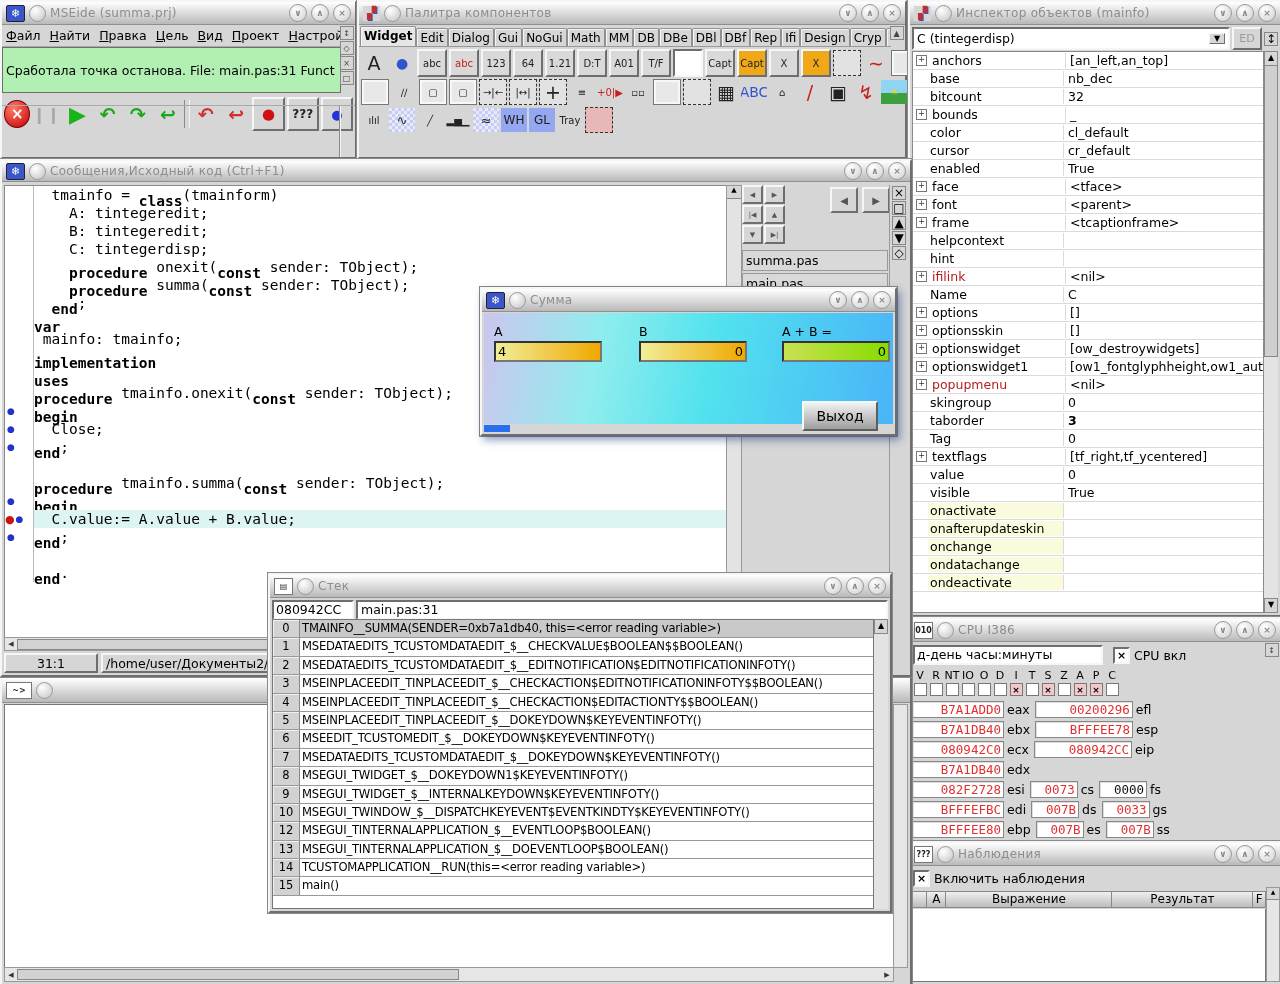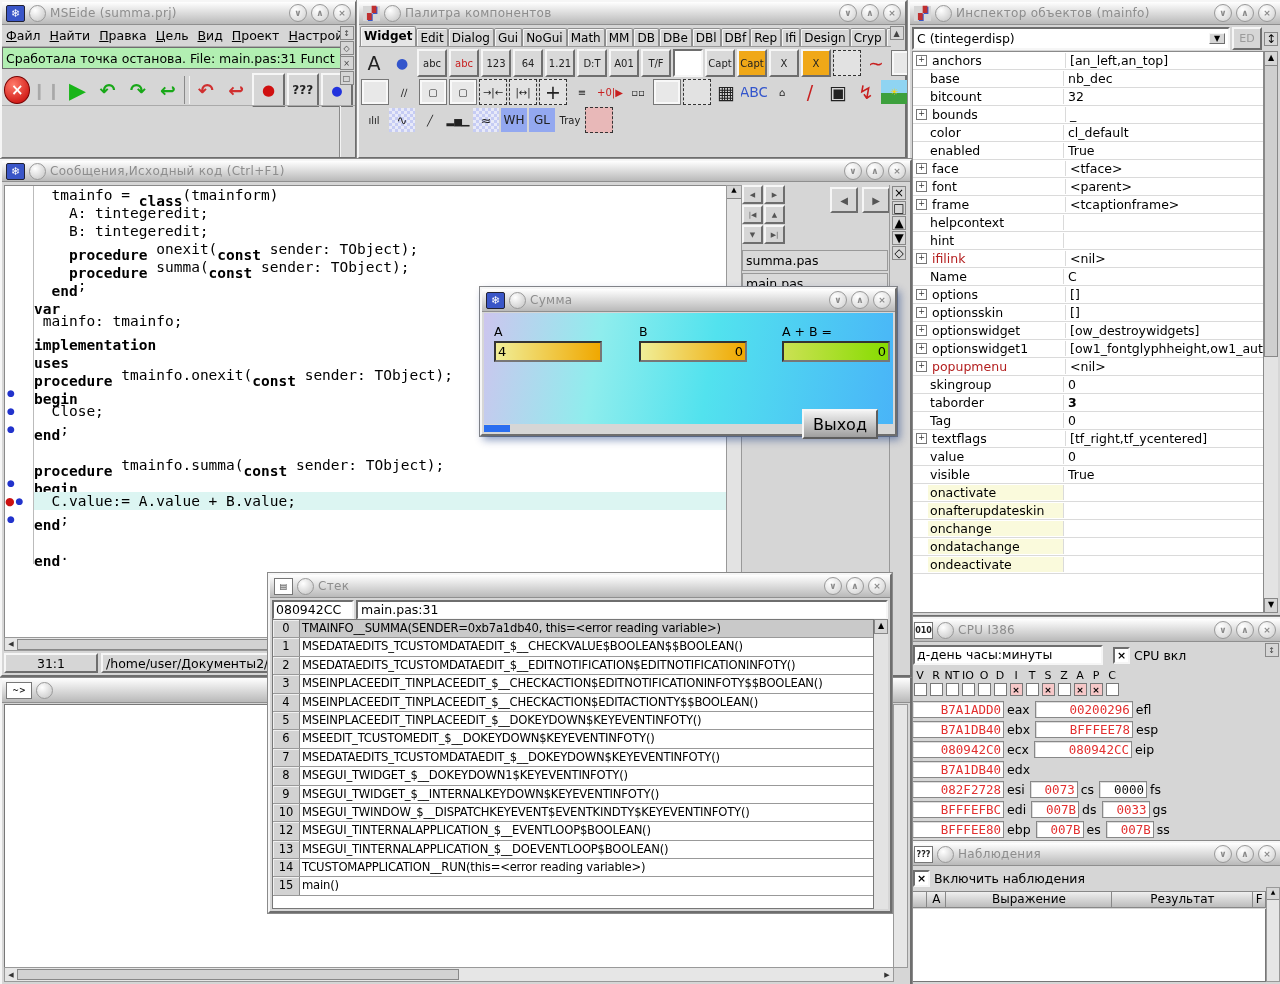--- a/index.html
+++ b/index.html
@@ -26,21 +26,21 @@
   .raised{border:2px solid;border-color:#f6f6f6 #6e6e6e #6e6e6e #f6f6f6;background:#d6d6d6;}
   .sunken{border:2px solid;border-color:#6e6e6e #f6f6f6 #f6f6f6 #6e6e6e;background:#fff;}
   .cb{width:13px;height:13px;background:#fff;border:2px solid;display:inline-flex;flex:none;
       border-color:#6e6e6e #f6f6f6 #f6f6f6 #6e6e6e;align-items:center;justify-content:center;
       font-size:11px;font-weight:bold;line-height:1;}
   
   #menu-row{height:21px;display:flex;align-items:center;padding:0 4px;gap:9px;
             border-bottom:1px solid #aaa;overflow:hidden;margin-right:14px;}
   .menu-item{font-size:12.5px;white-space:nowrap;}
   #green-bar{height:20px;background:#b2efb2;border:1px solid #6e6e6e;margin-right:14px;
-             display:flex;align-items:center;padding:0 3px;font-size:12.5px;white-space:nowrap;overflow:hidden;}
+             display:flex;align-items:center;padding:12px 3px;font-size:12.5px;white-space:nowrap;overflow:hidden;}
   #toolbar{height:38px;display:flex;align-items:center;gap:2px;padding:2px 2px;}
   .tbtn{width:30px;height:30px;display:inline-flex;align-items:center;justify-content:center;
         font-size:19px;font-weight:bold;}
   .t-stop{background:radial-gradient(circle at 35% 30%,#ff7a6a,#c40000);border-radius:50%;
           color:#fff;width:26px;height:26px;font-size:15px;border:1px solid #700;}
   .t-pause{color:#a8a8a8;font-size:16px;letter-spacing:1px;}
   .t-play{color:#18b518;font-size:22px;}
   .t-green{color:#18a818;}
   .t-red{color:#d03030;}
   .t-sep{width:4px;border-left:1px solid #8a8a8a;border-right:1px solid #f4f4f4;height:28px;}
@@ -132,23 +132,23 @@
   
   #sum-body{position:absolute;left:2px;right:2px;top:24px;bottom:10px;
     background:linear-gradient(100deg,#cdc5ee 0%,#8feded 28%,#52e2ee 55%,#49b4f8 100%);}
   .sum-group{position:absolute;top:11px;}
   .sum-label{font-size:12.5px;margin-bottom:2px;}
   .sum-field{width:100px;height:17px;border:2px solid;border-color:#333 #777 #777 #333;
              font-size:13px;padding:0 2px;display:flex;align-items:center;}
   .f-ab{background:linear-gradient(90deg,#f0ee98,#f0a800);}
   .f-c{background:linear-gradient(90deg,#cbe153,#86dc00);}
   .sum-field.rt{justify-content:flex-end;}
-  #sum-exit{position:absolute;left:318px;top:96px;width:72px;height:26px;
+  #sum-exit{position:absolute;left:318px;top:88px;width:72px;height:26px;
             background:linear-gradient(#f2f2f2,#9f9f9f);border:2px solid;
-            border-color:#f6f6f6 #5e5e5e #5e5e5e #f6f6f6;font-size:16px;
+            border-color:#f6f6f6 #5e5e5e #5e5e5e #f6f6f6;font-size:14px;
             display:flex;align-items:center;justify-content:center;}
   #sum-bottom{position:absolute;left:2px;bottom:2px;width:26px;height:7px;background:#2a6ef0;}
   
   #stk-fields{display:flex;gap:2px;padding:2px;}
   #stk-addr{width:74px;height:16px;font-size:12.5px;line-height:16px;padding:0 2px;}
   #stk-loc{flex:1;height:16px;font-size:12.5px;line-height:16px;padding:0 3px;}
   #stk-table{position:absolute;left:2px;right:16px;top:44px;bottom:2px;background:#fff;
              border:1px solid #777;overflow:hidden;}
   .srow{display:flex;height:17.4px;border-bottom:1px solid #999;}
   .sidx{width:26px;flex:none;background:#d2d2d2;border-right:1px solid #888;text-align:center;
@@ -373,20 +373,25 @@
         <span class="inm">bounds</span>
         <span class="ivl">_</span>
       </div>
       <div class="irow">
         <span class="iexp"></span>
         <span class="inm">color</span>
         <span class="ivl">cl_default</span>
       </div>
       <div class="irow">
         <span class="iexp"></span>
+        <span class="inm">cursor</span>
+        <span class="ivl">cr_default</span>
+      </div>
+      <div class="irow">
+        <span class="iexp"></span>
         <span class="inm">enabled</span>
         <span class="ivl">True</span>
       </div>
       <div class="irow">
         <span class="iexp has">+</span>
         <span class="inm">face</span>
         <span class="ivl">&lt;tface&gt;</span>
       </div>
       <div class="irow">
         <span class="iexp has">+</span>
@@ -523,20 +528,24 @@
           <div class="gut"></div>
           <div class="cline"><span>  tmainfo = </span><span class="kw">class</span><span>(tmainform)</span></div>
         </div>
         <div class="cline-row">
           <div class="gut"></div>
           <div class="cline"><span>    A: tintegeredit;</span></div>
         </div>
         <div class="cline-row">
           <div class="gut"></div>
           <div class="cline"><span>    B: tintegeredit;</span></div>
+        </div>
+        <div class="cline-row">
+          <div class="gut"></div>
+          <div class="cline"><span>    C: tintegerdisp;</span></div>
         </div>
         <div class="cline-row">
           <div class="gut"></div>
           <div class="cline"><span>    </span><span class="kw">procedure</span><span> onexit(</span><span class="kw">const</span><span> sender: TObject);</span></div>
         </div>
         <div class="cline-row">
           <div class="gut"></div>
           <div class="cline"><span>    </span><span class="kw">procedure</span><span> summa(</span><span class="kw">const</span><span> sender: TObject);</span></div>
         </div>
         <div class="cline-row">

